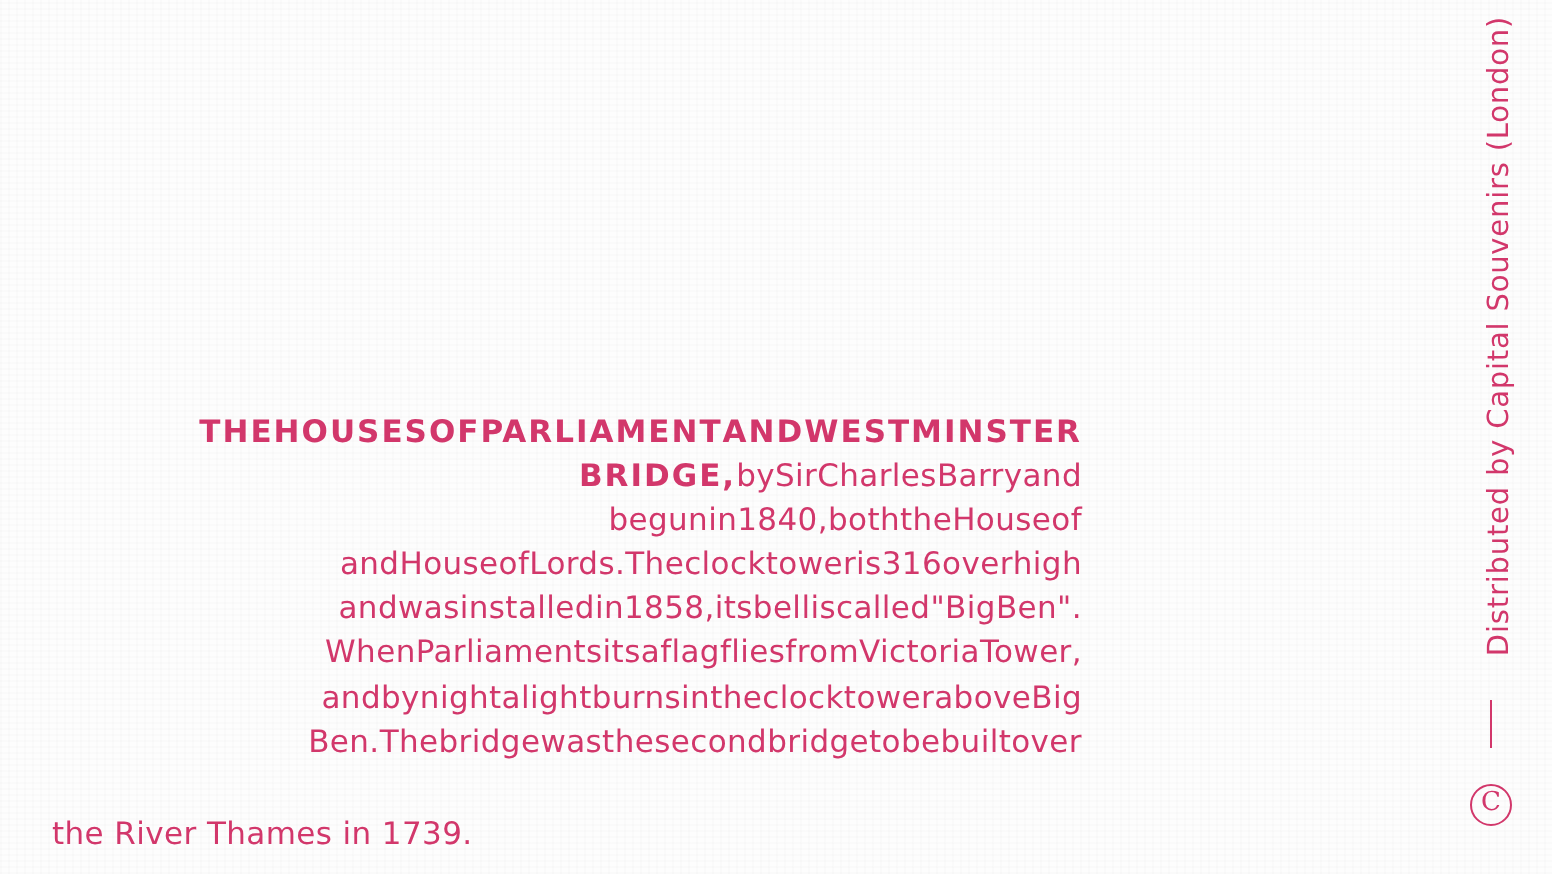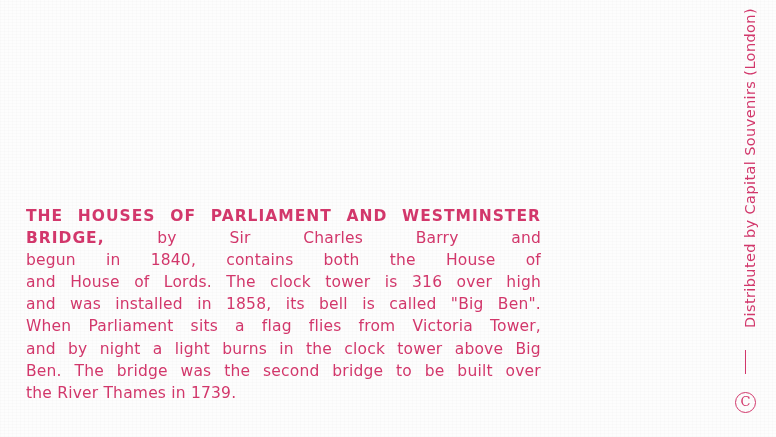--- a/index.html
+++ b/index.html
@@ -45,25 +45,26 @@
   .caption-heading {
     font-weight: bold;
     letter-spacing: 1.0px;
   }
   .caption-body {
     font-weight: normal;
   }
   
   .jline {
     display: flex;
-    justify-content: space-between;
+    justify-content: flex-end;
     width: 100%;
   }
   .jline.last {
     justify-content: flex-start;
+    margin-top: 24px;
   }
   .jline > span {
     white-space: pre;
   }
   .side-credit {
     position: absolute;
     right: 18px;
     top: 8px;
     color: #d2376b;
     font-size: 14.5px;
@@ -120,21 +121,20 @@
           <span class="caption-body">by</span>
           <span class="caption-body">Sir</span>
           <span class="caption-body">Charles</span>
           <span class="caption-body">Barry</span>
           <span class="caption-body">and</span>
         </div>
         <div class="jline">
           <span class="caption-body">begun</span>
           <span class="caption-body">in</span>
           <span class="caption-body">1840,</span>
-          <span class="caption-body">contains</span>
           <span class="caption-body">both</span>
           <span class="caption-body">the</span>
           <span class="caption-body">House</span>
           <span class="caption-body">of</span>
         </div>
         <div class="jline">
           <span class="caption-body">and</span>
           <span class="caption-body">House</span>
           <span class="caption-body">of</span>
           <span class="caption-body">Lords.</span>

